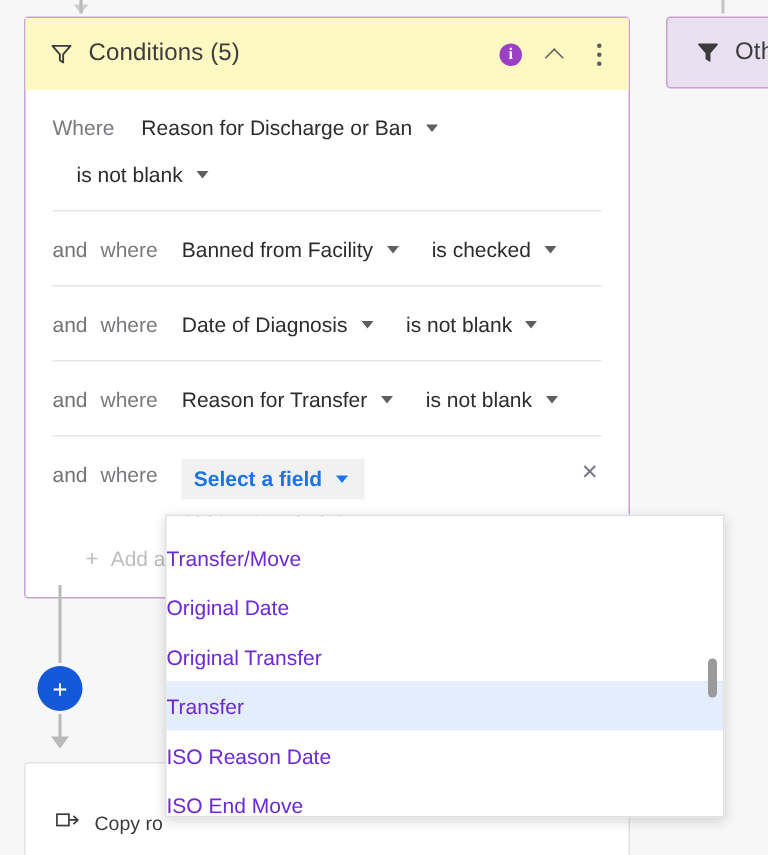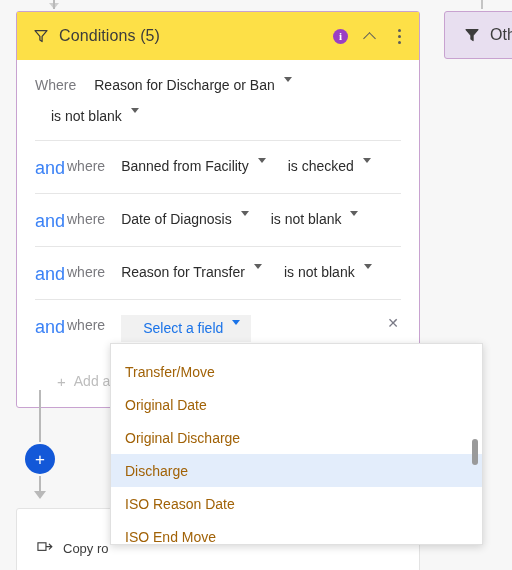--- a/index.html
+++ b/index.html
@@ -42,21 +42,21 @@
     left: 16px;
     top: 11px;
     width: 404px;
     background: #ffffff;
     border: 1px solid #c8a2d0;
     border-radius: 3px;
     box-sizing: border-box;
   }
   .card-header {
     height: 48px;
-    background: #fde047;
+    background: #fef9c3;
     display: flex;
     align-items: center;
     padding: 0 14px 0 17px;
     box-sizing: border-box;
   }
   .filter-icon {
     width: 14px;
     height: 14px;
     margin-right: 11px;
     flex: none;
@@ -123,39 +123,40 @@
     padding: 15px 0 14px 0;
     display: flex;
     align-items: flex-start;
     flex-wrap: wrap;
     position: relative;
     min-height: 20px;
   }
   .cond-row.last { border-bottom: none; }
 
   .conj {
-    font-size: 18px;
-    color: #3b82f6;
+    font-size: 14px;
+    color: #737373;
     width: 32px;
     flex: none;
     padding-top: 2px;
   }
   .where-lbl {
     font-size: 14px;
     color: #79797e;
     margin-right: 14px;
     padding-top: 2px;
     flex: none;
   }
   .where-lbl.first { margin-right: 16px; }
 
   .pill {
     font-size: 14px;
     color: #2c2c2c;
     display: inline-flex;
+    align-items: center;
     gap: 9px;
     padding: 2px 2px;
     margin-right: 18px;
     white-space: nowrap;
     cursor: pointer;
   }
   .pill .caret {
     width: 0; height: 0;
     border-left: 4px solid transparent;
     border-right: 4px solid transparent;
@@ -167,23 +168,23 @@
     height: 0;
   }
   .row-second-line {
     padding-left: 14px;
     margin-top: 11px;
     flex-basis: 100%;
   }
   .pill.active {
     color: #1a73e8;
     background: #f1f1f1;
-    padding: 5px 11px 6px 22px;
+    padding: 5px 11px 6px 8px;
     margin-left: 2px;
-    font-weight: 400;
+    font-weight: 700;
   }
   .pill.active .caret { border-top-color: #1a73e8; }
 
   .row-close {
     position: absolute;
     right: 2px;
     top: 16px;
     font-size: 14px;
     color: #7a7a86;
     cursor: pointer;
@@ -313,23 +314,22 @@
   .dd-scroll {
     position: absolute;
     top: -22px;
     left: 0;
     right: 0;
   }
   .dd-item {
     height: 33px;
     display: flex;
     align-items: center;
-    padding-left: 14px;
-    font-size: 14px;
-    color: #a16207;
+    font-size: 14px;
+    color: #6d28d9;
     cursor: pointer;
     box-sizing: border-box;
   }
   .dd-item.highlight { background: #e3edfb; }
   .dd-thumb {
     position: absolute;
     right: 4px;
     top: 95px;
     width: 6px;
     height: 26px;
@@ -453,19 +453,19 @@
     <path d="M1 1.6 L13 1.6 L8.1 7.3 L8.1 12.6 L5.9 11.1 L5.9 7.3 Z" fill="#3c3c3c" stroke="#3c3c3c" stroke-width="1.1" stroke-linejoin="round"></path>
   </svg>
   <div class="card-title">Oth</div>
 </div>
 
 <div class="dropdown">
   <div class="dd-scroll">
     <div class="dd-item">Reason for Transfer</div>
     <div class="dd-item">Transfer/Move</div>
     <div class="dd-item">Original Date</div>
-    <div class="dd-item">Original Discharge</div>
-    <div class="dd-item highlight">Discharge</div>
+    <div class="dd-item">Original Transfer</div>
+    <div class="dd-item highlight">Transfer</div>
     <div class="dd-item">ISO Reason Date</div>
     <div class="dd-item">ISO End Move</div>
   </div>
   <div class="dd-thumb"></div>
 </div>
 
 </body></html>

